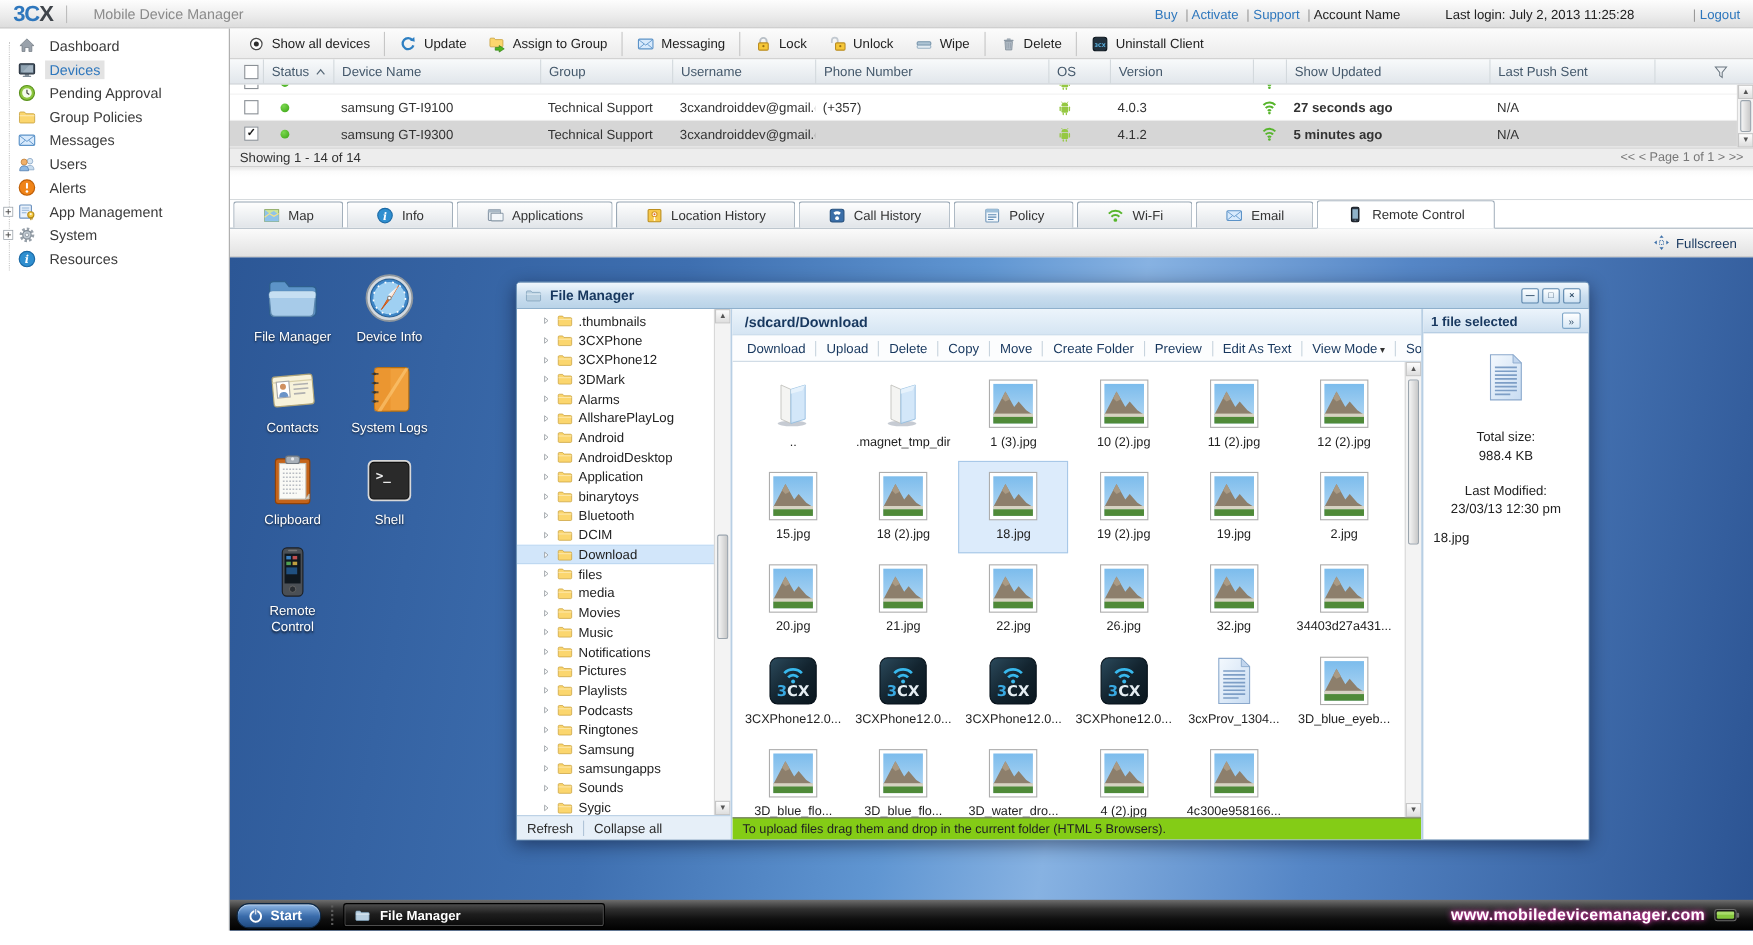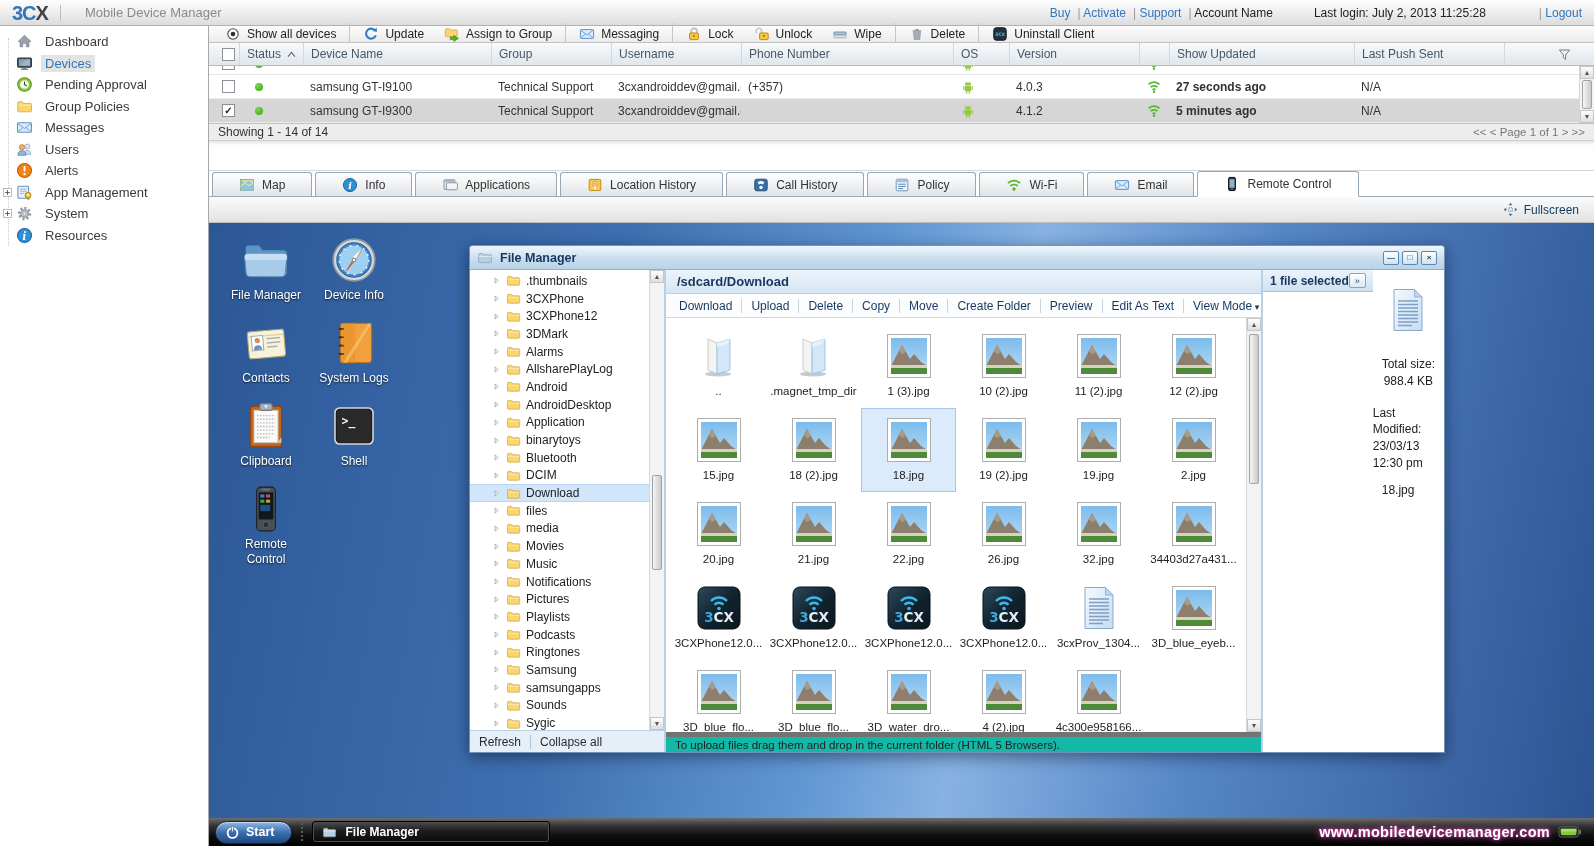--- a/index.html
+++ b/index.html
@@ -30,21 +30,21 @@
 .snode{height:21.5px;display:flex;align-items:center;padding-left:16px;position:relative;cursor:pointer;color:#3a3a3a;font-size:13px;}
 .plus{position:absolute;left:2px;top:5px;width:11px;height:11px;visibility:hidden;}
 .snode.exp .plus{visibility:visible;}
 .sic{width:17px;height:17px;margin-right:8px;flex:none;}
 .slab{padding:1px 4px;white-space:nowrap;}
 .snode.sel .slab{background:#e3e3e3;color:#2e77bd;}
 
 .main{flex:1;display:flex;flex-direction:column;min-width:0;background:#fff;}
 
 
-.dtoolbar{height:17px;background:linear-gradient(#fcfcfc,#ebebeb);border-bottom:1px solid #c2c2c2;display:flex;align-items:center;padding:0 6px;}
+.dtoolbar{height:28px;background:linear-gradient(#fcfcfc,#ebebeb);border-bottom:1px solid #c2c2c2;display:flex;align-items:center;padding:0 6px;}
 .tbtn{display:flex;align-items:center;gap:6px;border:none;background:transparent;font:inherit;font-size:12px;color:#222;padding:3px 10px;cursor:pointer;white-space:nowrap;}
 .tbtn.grp{border-left:1px solid #c6c6c6;margin-left:3px;padding-left:13px;}
 .tic{width:16px;height:16px;flex:none;}
 
 
 .tgrid{display:grid;grid-template-columns:30px 64px 188px 120px 130px 212px 56px 130px 30px 185px 150px 1fr;align-items:center;}
 .thead{height:23px;background:linear-gradient(#f8fafb,#e1e6eb);border-bottom:1px solid #b6bcc3;color:#44586b;}
 .hc{display:flex;align-items:center;gap:5px;height:100%;padding-left:7px;border-left:1px solid #d3d9dd;font-size:12px;overflow:hidden;white-space:nowrap;}
 .hc.first{border-left:none;}
 .sortic{width:11px;height:11px;}
@@ -114,23 +114,23 @@
 .fmactions{height:24px;border-bottom:1px solid #ccd9e4;display:flex;align-items:center;padding:0 4px;font-size:12px;color:#17375e;background:#fcfdfe;flex:none;}
 .fact{padding:0 9px;cursor:pointer;white-space:nowrap;}
 .fact:not(:last-of-type){border-right:1px solid #c8d4de;}
 .fact.dd::after{content:" \25BE";font-size:9px;color:#333;}
 .fmgridwrap{flex:1;position:relative;overflow:hidden;}
 .fmgrid{display:grid;grid-template-columns:repeat(6,1fr);padding:6px 20px 0 5px;}
 .fcell{height:84px;display:flex;flex-direction:column;align-items:center;padding-top:7px;border:1px solid transparent;cursor:pointer;min-width:0;}
 .fcell.sel{background:#dcebfb;border:1px solid #a8c8e8;}
 .ficon{width:48px;height:48px;flex:none;}
 .flab{margin-top:5px;font-size:11.5px;color:#222;max-width:92px;white-space:nowrap;overflow:hidden;}
-.fmhint{height:20px;border-top:5px solid #737373;background:#14b8a6;display:flex;align-items:center;padding:0 9px;font-size:11.5px;color:#222;flex:none;}
-
-.fmdetails{width:183px;border-left:2px solid #b8cfe4;display:flex;flex-direction:row;background:#fff;flex:none;}
+.fmhint{height:20px;border-top:1px solid #737373;background:#84cc16;display:flex;align-items:center;padding:0 9px;font-size:11.5px;color:#222;flex:none;}
+
+.fmdetails{width:152px;border-left:2px solid #b8cfe4;display:flex;flex-direction:column;background:#fff;flex:none;}
 .dethead{height:22px;background:linear-gradient(#ecf4fb,#cfe0f0);border-bottom:1px solid #a8c4dc;display:flex;align-items:center;padding:0 7px;font-weight:bold;color:#17375e;font-size:12px;flex:none;}
 .detbtn{margin-left:auto;width:17px;height:15px;border:1px solid #7fa6c8;background:linear-gradient(#fff,#d8e8f6);border-radius:2px;font-size:9px;color:#2c4a66;cursor:pointer;padding:0;font-family:inherit;}
 .detbody{flex:1;padding-top:16px;display:flex;flex-direction:column;align-items:center;font-size:12px;color:#222;}
 .detbody .ficon{margin-bottom:22px;}
 .detline{line-height:1.4;}
 .detline.sp{margin-top:15px;}
 .detfile{align-self:flex-start;margin:11px 0 0 9px;}
 
 
 .taskbar{position:absolute;left:0;right:0;bottom:0;height:28px;background:linear-gradient(#6e6e6e,#303030 30%,#101010 62%,#000);display:flex;align-items:center;padding:0 12px 0 6px;gap:9px;}

